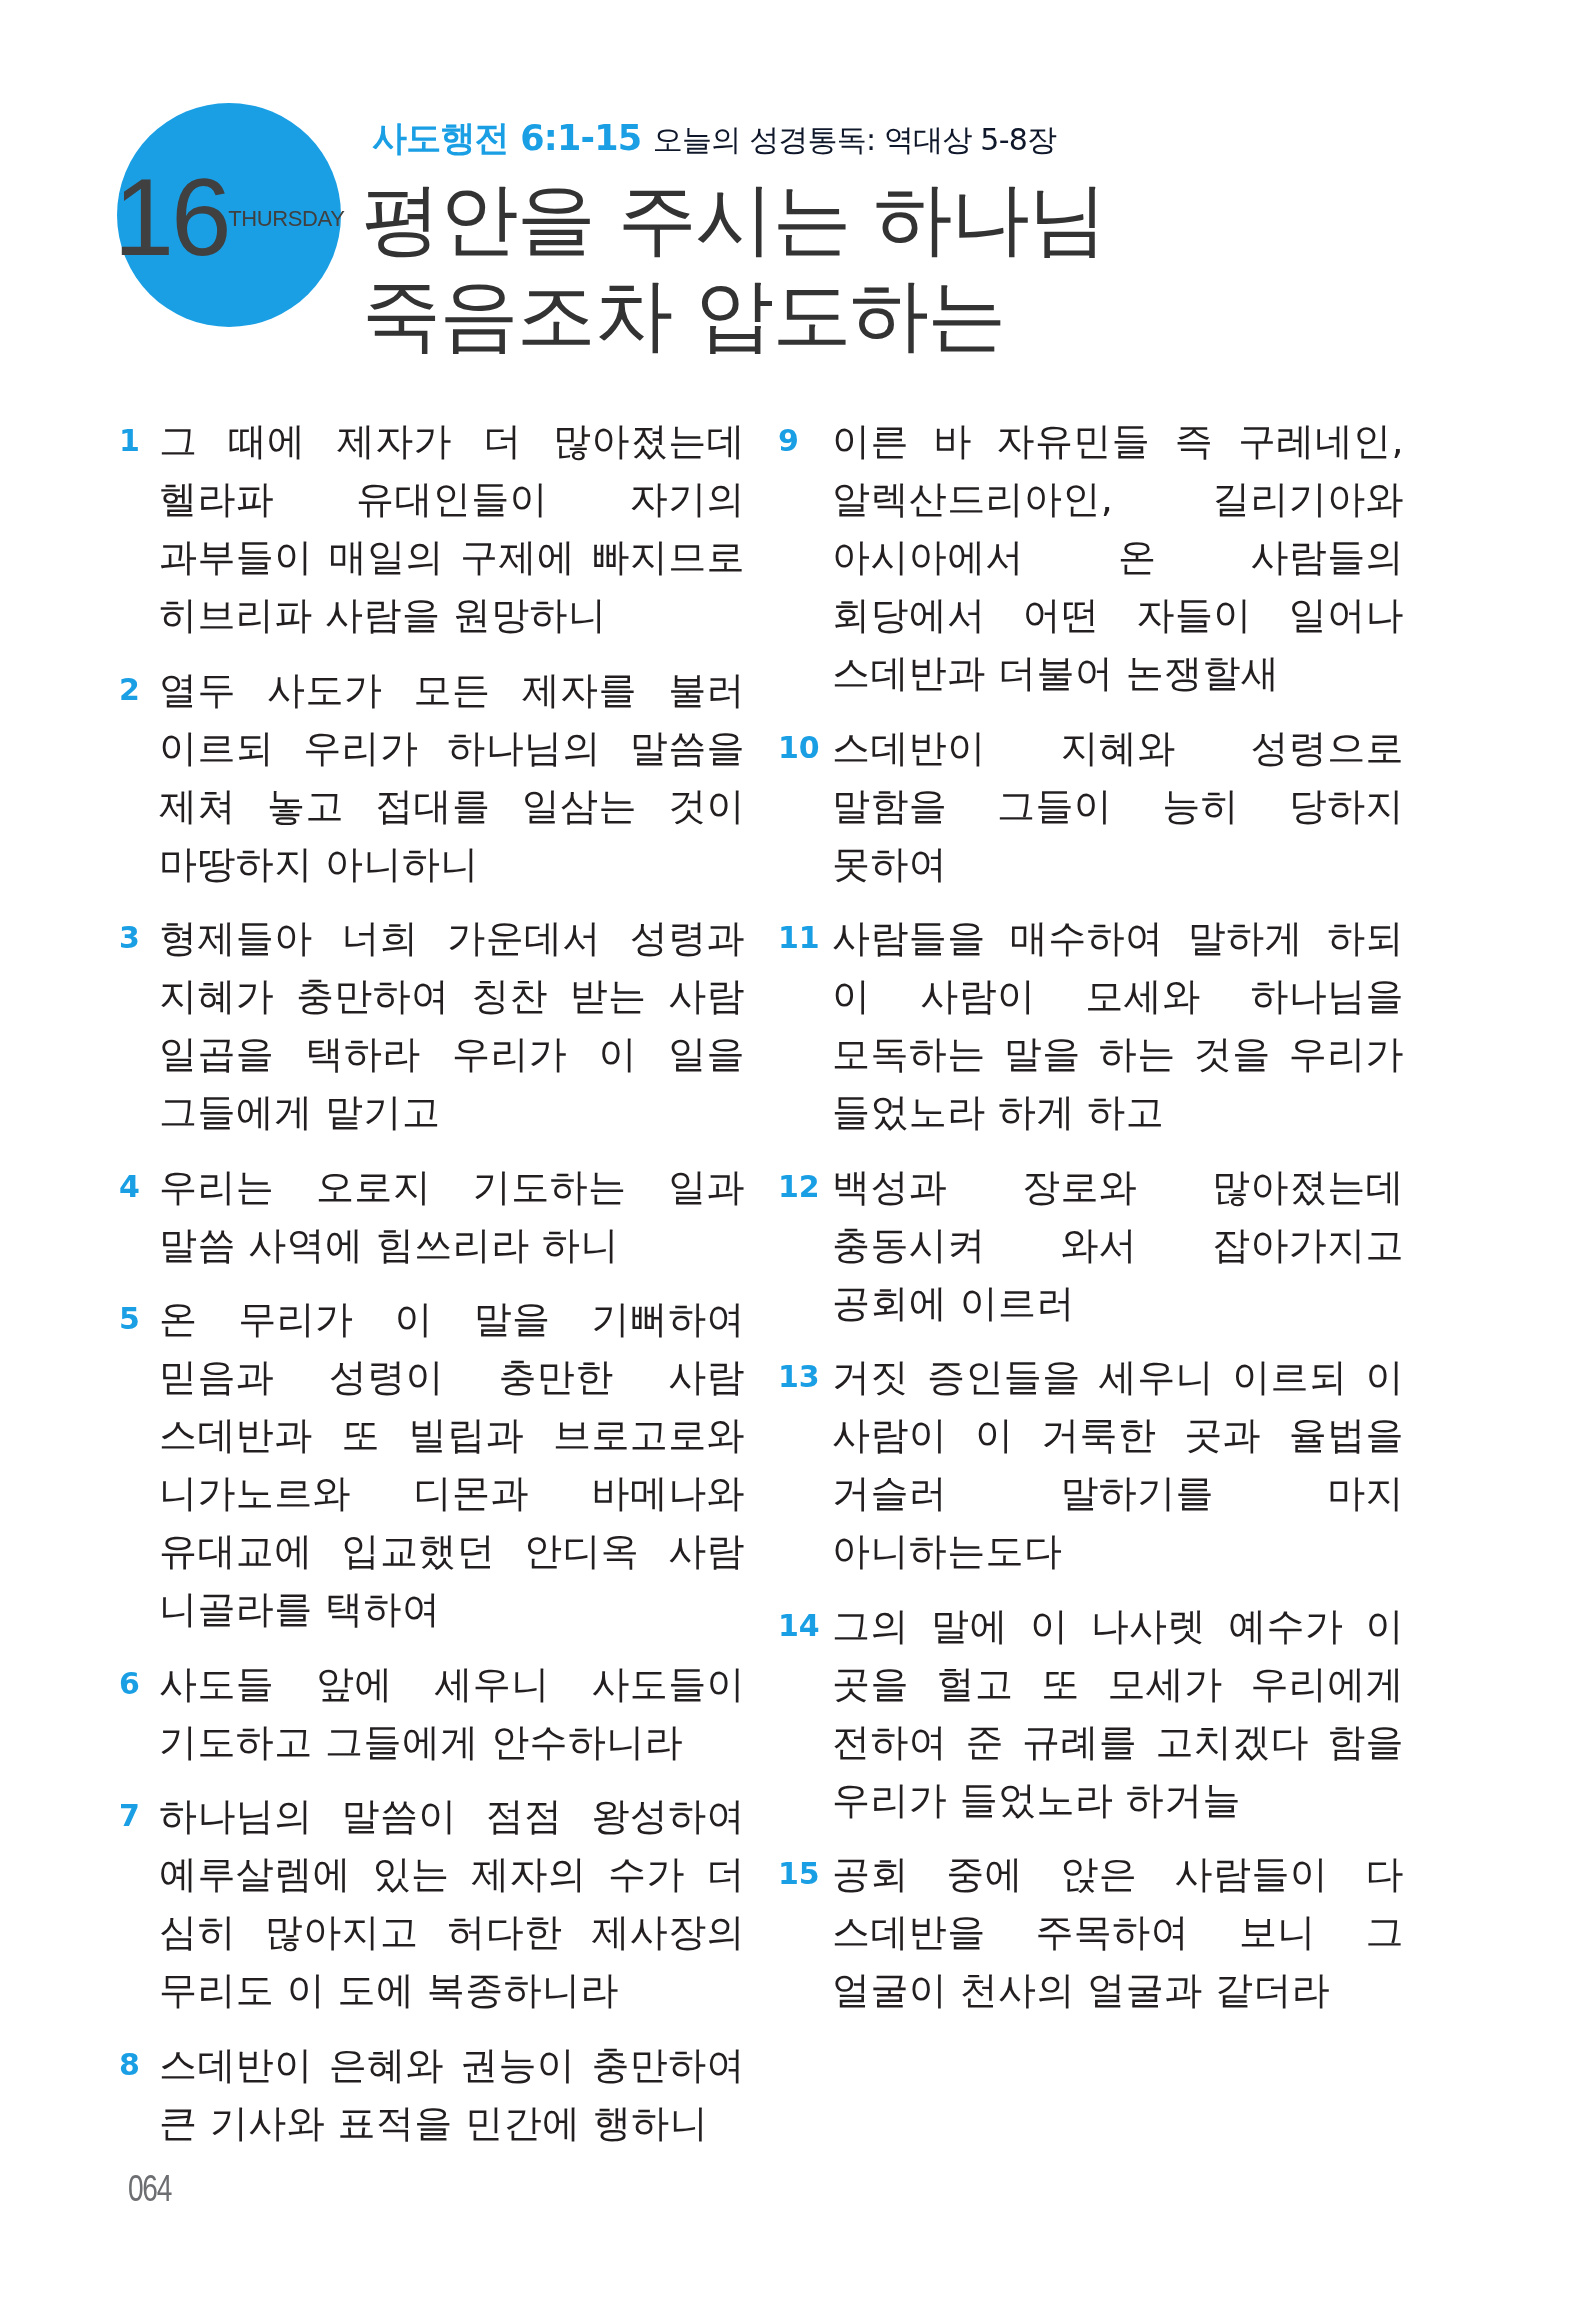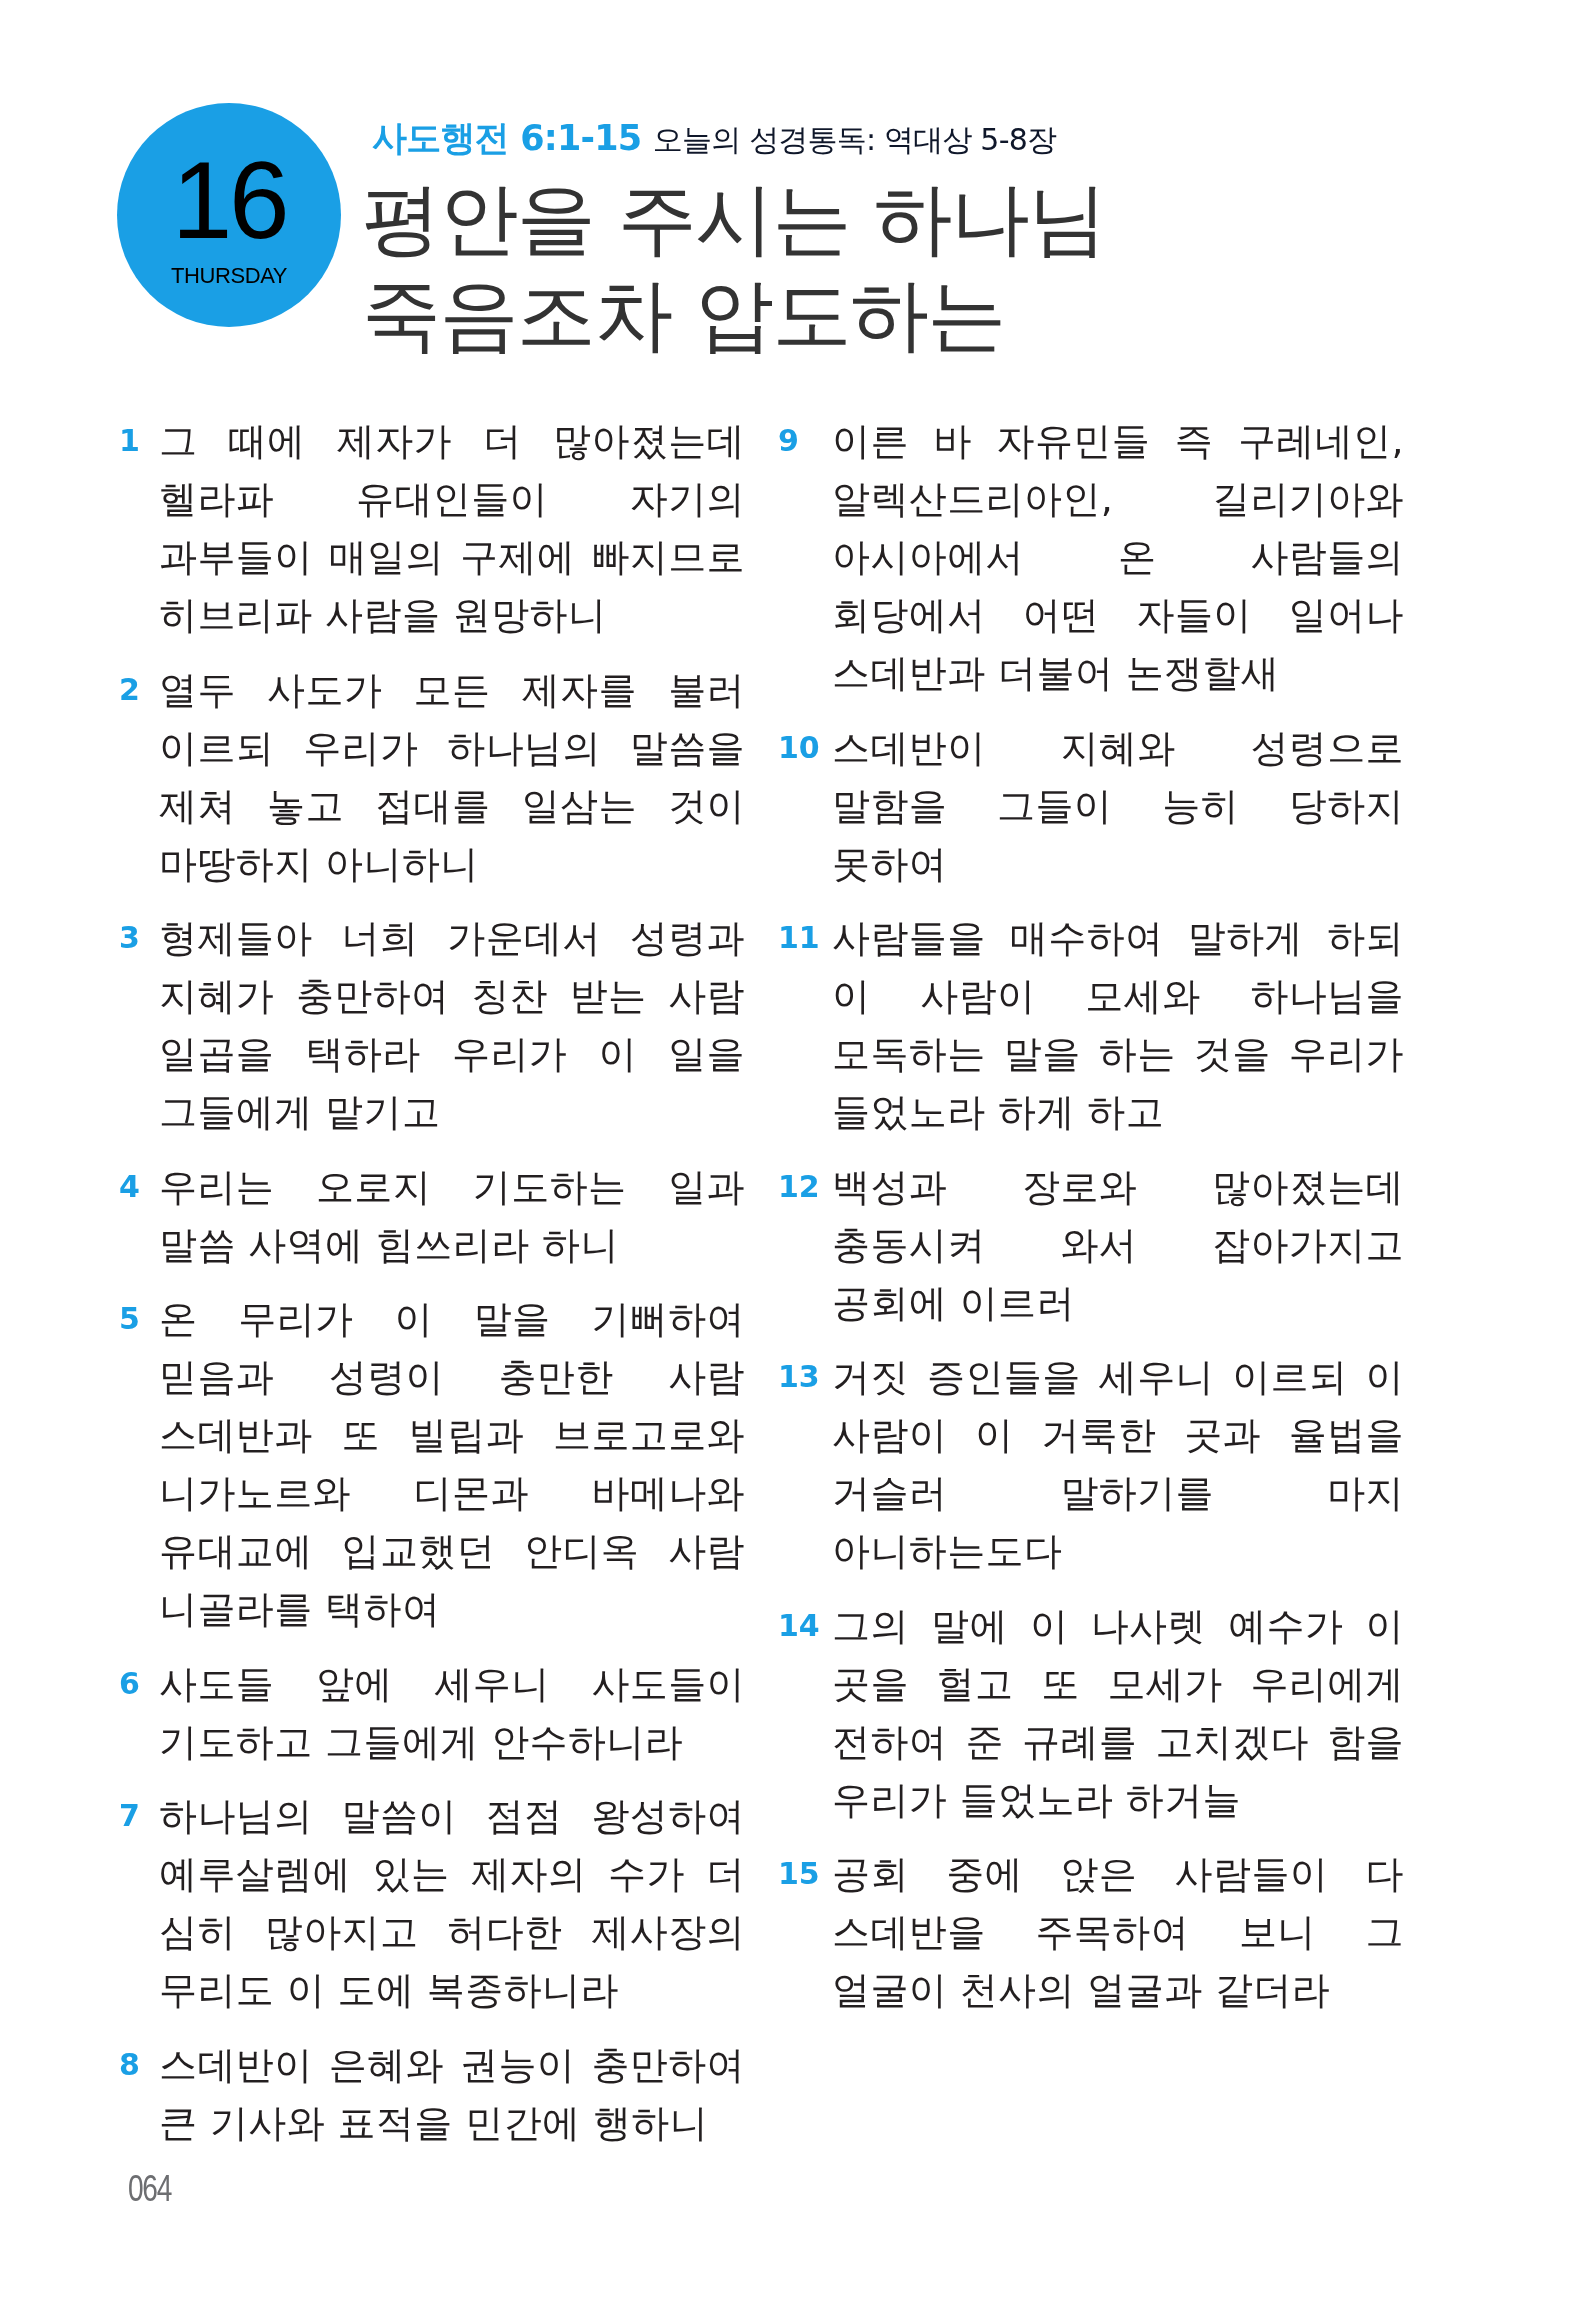--- a/index.html
+++ b/index.html
@@ -2,22 +2,22 @@
 <html style="font-size:13px"><head>
   <meta charset="utf-8">
   <style>
     * { margin: 0; padding: 0; box-sizing: border-box; }
     html, body { width: 1581px; height: 2319px; background: #ffffff; }
     body { position: relative; font-family: "DejaVu Sans", "Liberation Sans", sans-serif; color: #231f20; overflow: hidden; }
 
     .date-badge {
       position: absolute; left: 117px; top: 103px;
       width: 224px; height: 224px; border-radius: 50%;
-      background: #1a9fe5; color: #000000;
-      display: flex; flex-direction: column; align-items: center; justify-content: center;
+      background: #1a9fe5; color: #404040;
+      display: flex; flex-direction: row; align-items: center; justify-content: center;
     }
     .date-day { font-family: "Liberation Sans", sans-serif; font-size: 109px; line-height: 1; font-weight: 400; letter-spacing: -3.3px; margin-top: 5px; }
     .date-weekday { font-family: "Liberation Sans", sans-serif; font-size: 22px; font-weight: 400; letter-spacing: -0.4px; margin-top: 8.2px; }
 
     .header { position: absolute; left: 372px; top: 115px; width: 1070px; }
     .ref-line { display: flex; align-items: baseline; white-space: nowrap; height: 53px; }
     .passage-ref { color: #1a9fe5; font-weight: bold; font-size: 35px; letter-spacing: -0.8px; margin-right: 11.5px; }
     .reading-plan { color: #0f172a; font-size: 30px; letter-spacing: -0.8px; }
     .title { margin-top: 3.3px; color: #333333; font-family: "DejaVu Serif", serif; font-size: 79px; line-height: 96px; letter-spacing: -1.6px; font-weight: 400; }
     .title-line { display: block; white-space: nowrap; margin-left: -10px; }

